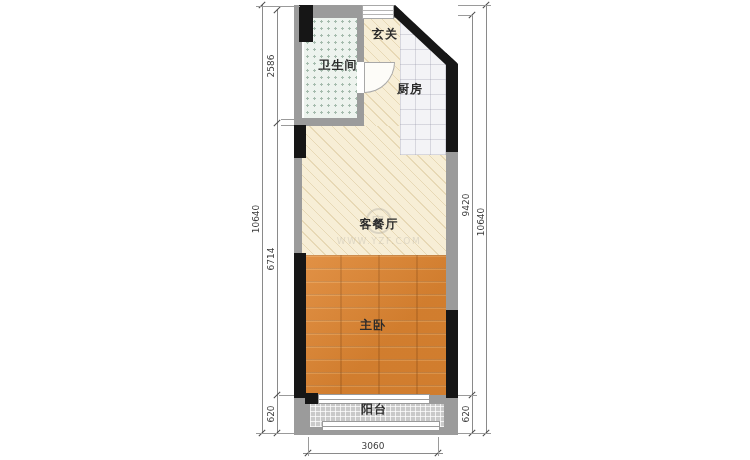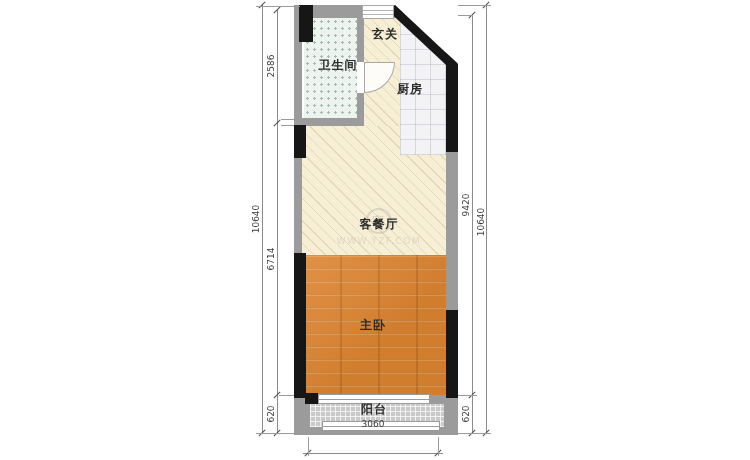--- a/index.html
+++ b/index.html
@@ -149,21 +149,21 @@
   <div class="dim-text-v" style="left:466px;top:414px;">620</div>
 
   <div class="dim-line-v" style="left:486px;top:5px;height:428px;"></div>
   <div class="dim-tick" style="left:486px;top:5px;"></div>
   <div class="dim-tick" style="left:486px;top:433px;"></div>
   <div class="dim-text-v" style="left:481px;top:222px;">10640</div>
 
   <div class="dim-line-h" style="left:303px;top:453px;width:140px;"></div>
   <div class="dim-tick" style="left:308px;top:453px;"></div>
   <div class="dim-tick" style="left:438px;top:453px;"></div>
-  <div class="dim-text-h" style="left:373px;top:424px;">3060</div>
+  <div class="dim-text-h" style="left:373px;top:446px;">3060</div>
 
   <div class="dim-ext-h" style="left:256px;top:6px;width:44px;"></div>
   <div class="dim-ext-h" style="left:281px;top:119px;width:13px;"></div>
   <div class="dim-ext-h" style="left:281px;top:125px;width:13px;"></div>
   <div class="dim-ext-h" style="left:279px;top:395px;width:15px;"></div>
   <div class="dim-ext-h" style="left:256px;top:433px;width:38px;"></div>
   <div class="dim-ext-h" style="left:458px;top:5px;width:33px;"></div>
   <div class="dim-ext-h" style="left:458px;top:15px;width:15px;"></div>
   <div class="dim-ext-h" style="left:458px;top:395px;width:19px;"></div>
   <div class="dim-ext-h" style="left:458px;top:433px;width:33px;"></div>

